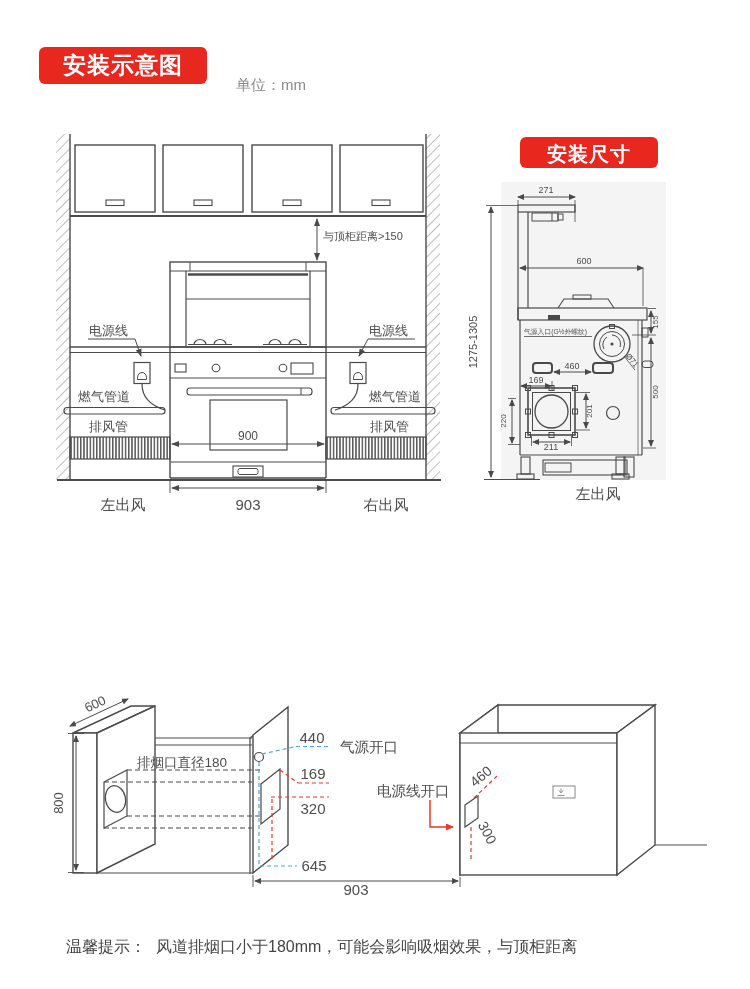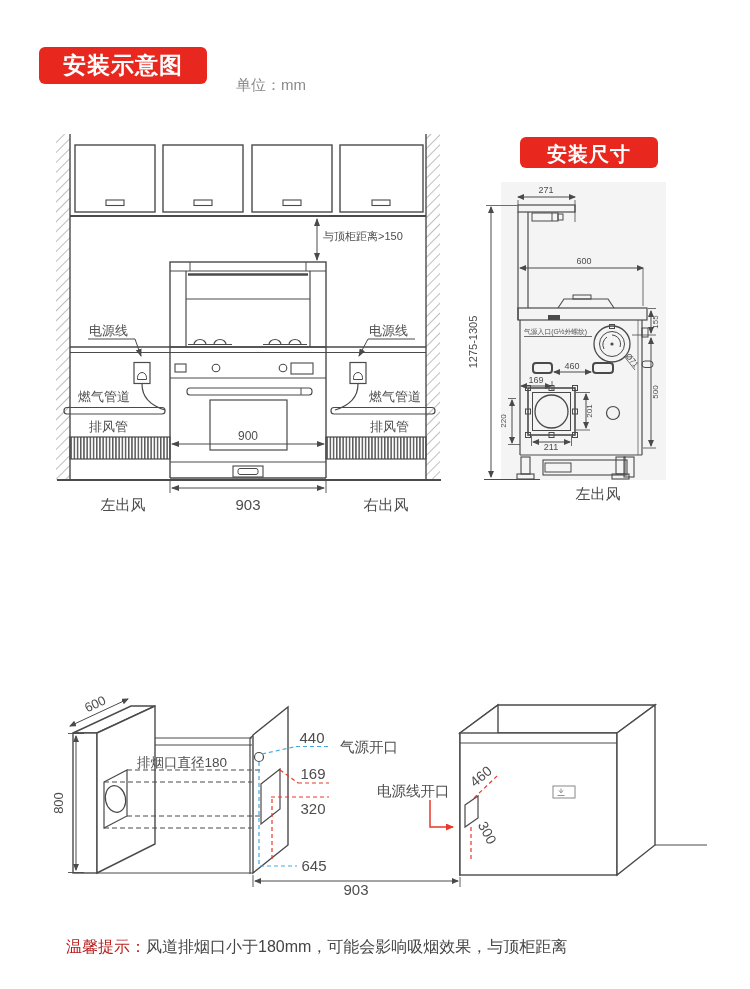--- a/index.html
+++ b/index.html
@@ -6,21 +6,21 @@
   .page{position:relative;width:750px;height:989px;background:#fff;overflow:hidden;
         font-family:"Liberation Sans","DejaVu Sans",sans-serif;}
   .banner{position:absolute;background:#e8271e;color:#fff;font-weight:bold;
           border-radius:6px;display:flex;align-items:center;justify-content:center;
           letter-spacing:1px;}
   .banner-main{left:39px;top:47px;width:168px;height:37px;font-size:23px;}
   .banner-side{left:520px;top:137px;width:138px;height:31px;font-size:20px;align-items:flex-end;}
   .banner-open{left:57px;top:597px;width:235px;height:34px;font-size:21px;}
   .unit{position:absolute;left:236px;top:76px;font-size:15px;color:#8a8a8a;}
   .tip{position:absolute;left:66px;top:937px;font-size:16px;color:#454545;white-space:nowrap;}
-  .tip-label{color:#b91c1c;text-align:right;}
+  .tip-label{color:#404040;margin-right:10px;text-align:right;}
   svg{position:absolute;}
   svg text{font-family:"Liberation Sans","DejaVu Sans",sans-serif;fill:#4d4d4d;}
   .svg-front{left:55px;top:130px;}
   .svg-side{left:465px;top:180px;}
   .svg-open{left:40px;top:690px;}
 </style>
 </head>
 <body>
 
 <div class="page">

